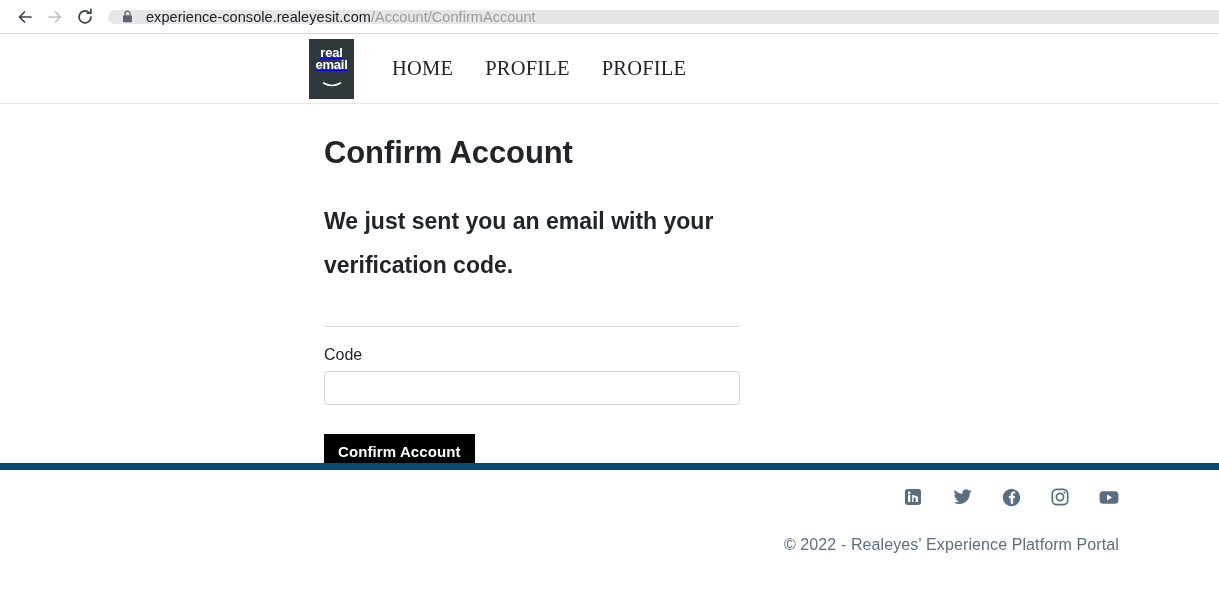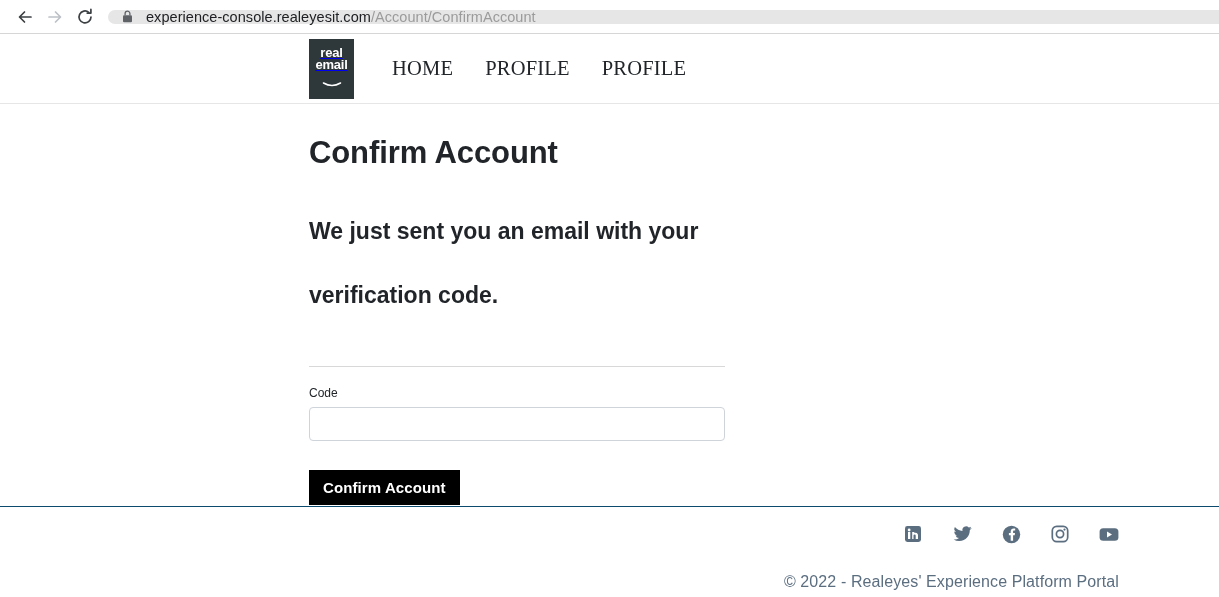--- a/index.html
+++ b/index.html
@@ -106,44 +106,45 @@
     white-space: nowrap;
     letter-spacing: 0.2px;
   }
   .nav-link:last-child { margin-right: 0; }
 
   
   .main {
     padding-left: 309px;
     padding-top: 31px;
     box-sizing: border-box;
+    margin-left: 15px;
   }
   .page-title {
     font-size: 31px;
     font-weight: bold;
     color: #212529;
     margin: 0;
     letter-spacing: -0.1px;
   }
   .page-subtitle {
     font-size: 23px;
     font-weight: bold;
     color: #212529;
     margin: 28px 0 0 0;
     width: 400px;
-    line-height: 64px;
+    line-height: 44px;
   }
   .divider-rule {
     width: 416px;
     height: 1px;
     background: #d8d8d8;
     margin-top: 39px;
   }
   .field-label {
-    font-size: 12px;
+    font-size: 16px;
     color: #212529;
     margin-top: 19px;
   }
   .code-input {
     display: block;
     width: 416px;
     height: 34px;
     margin-top: 7px;
     border: 1px solid #ced4da;
     border-radius: 4px;
@@ -164,24 +165,24 @@
     font-weight: bold;
     font-family: "Liberation Sans", sans-serif;
     padding: 9px 14px;
     cursor: pointer;
     letter-spacing: 0.1px;
   }
 
   
   .footer {
     position: absolute;
-    top: 506px;
+    top: 463px;
     left: 0;
     width: 1219px;
-    border-top: 1px solid #0c4a6e;
+    border-top: 7px solid #0c4a6e;
     box-sizing: border-box;
   }
   .social-row {
     display: flex;
     align-items: center;
     justify-content: flex-end;
     padding-right: 100px;
     padding-top: 19px;
     gap: 29px;
   }

